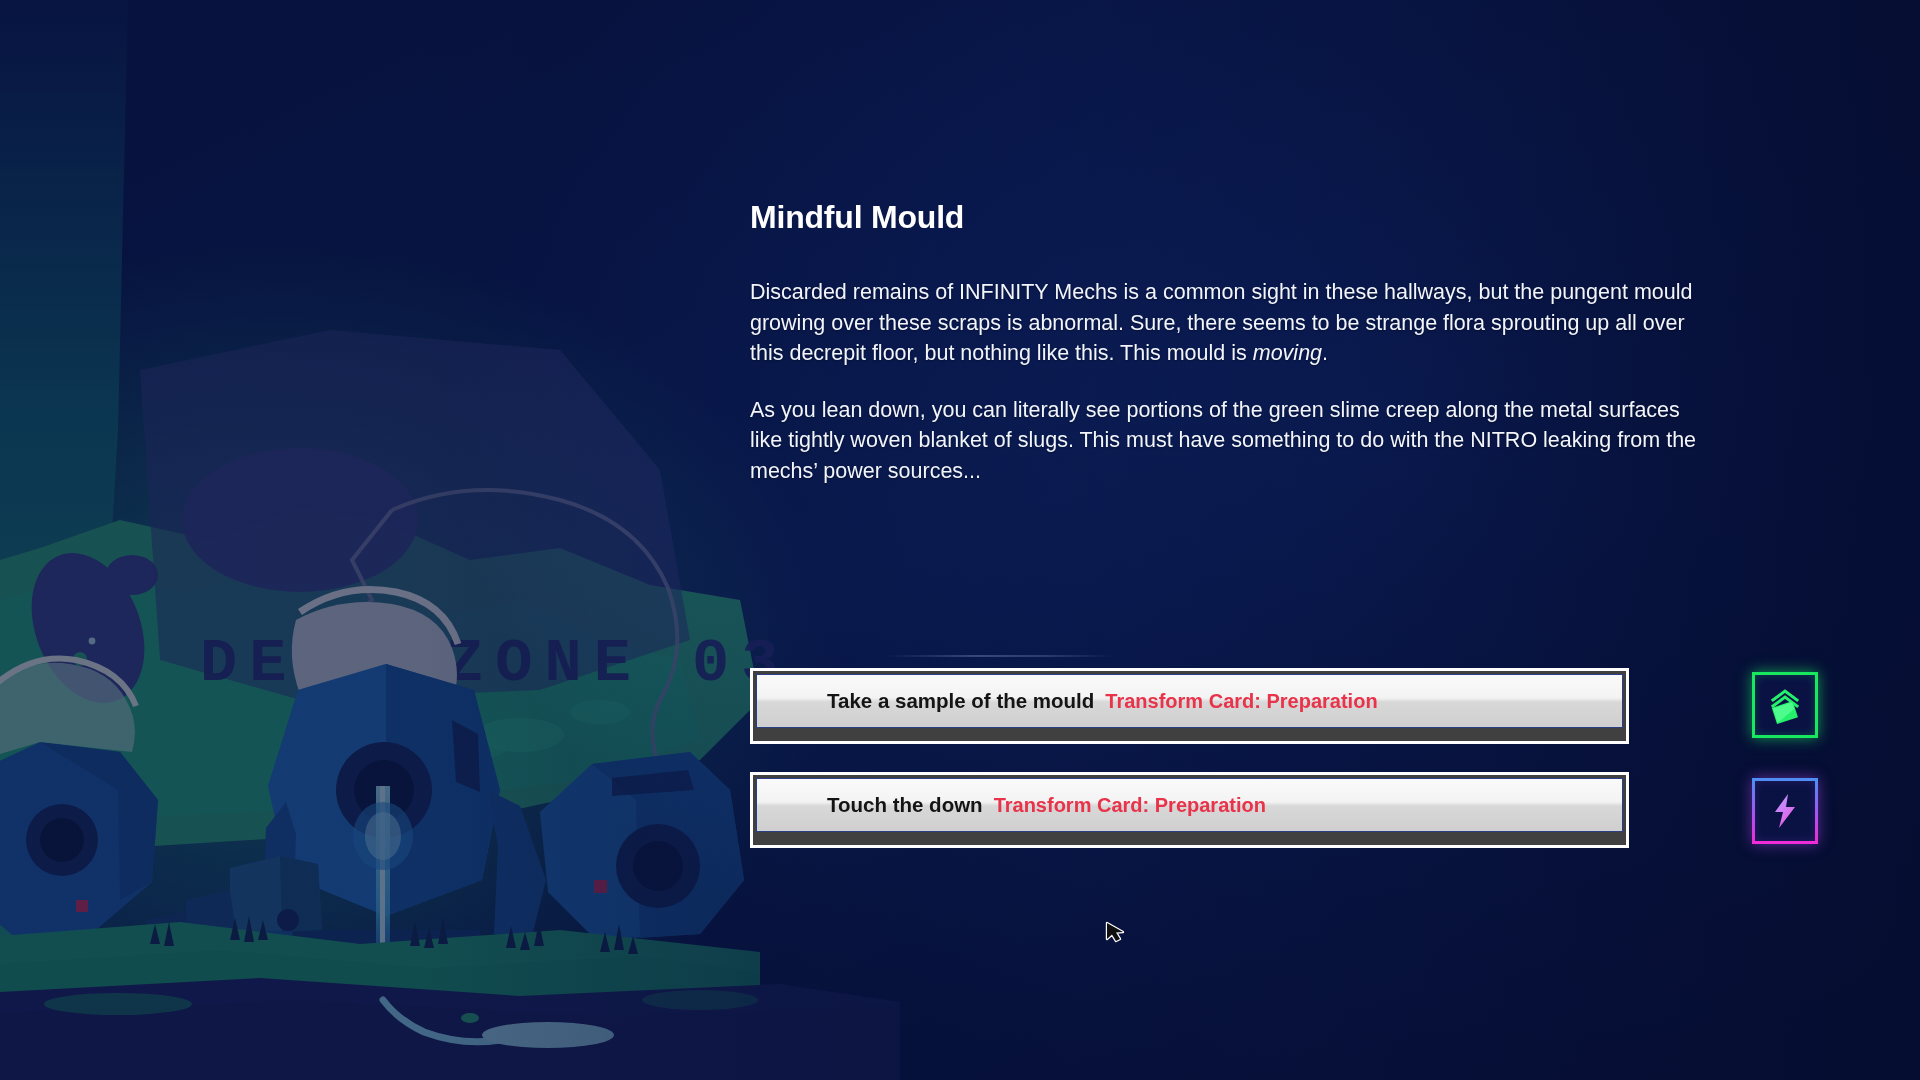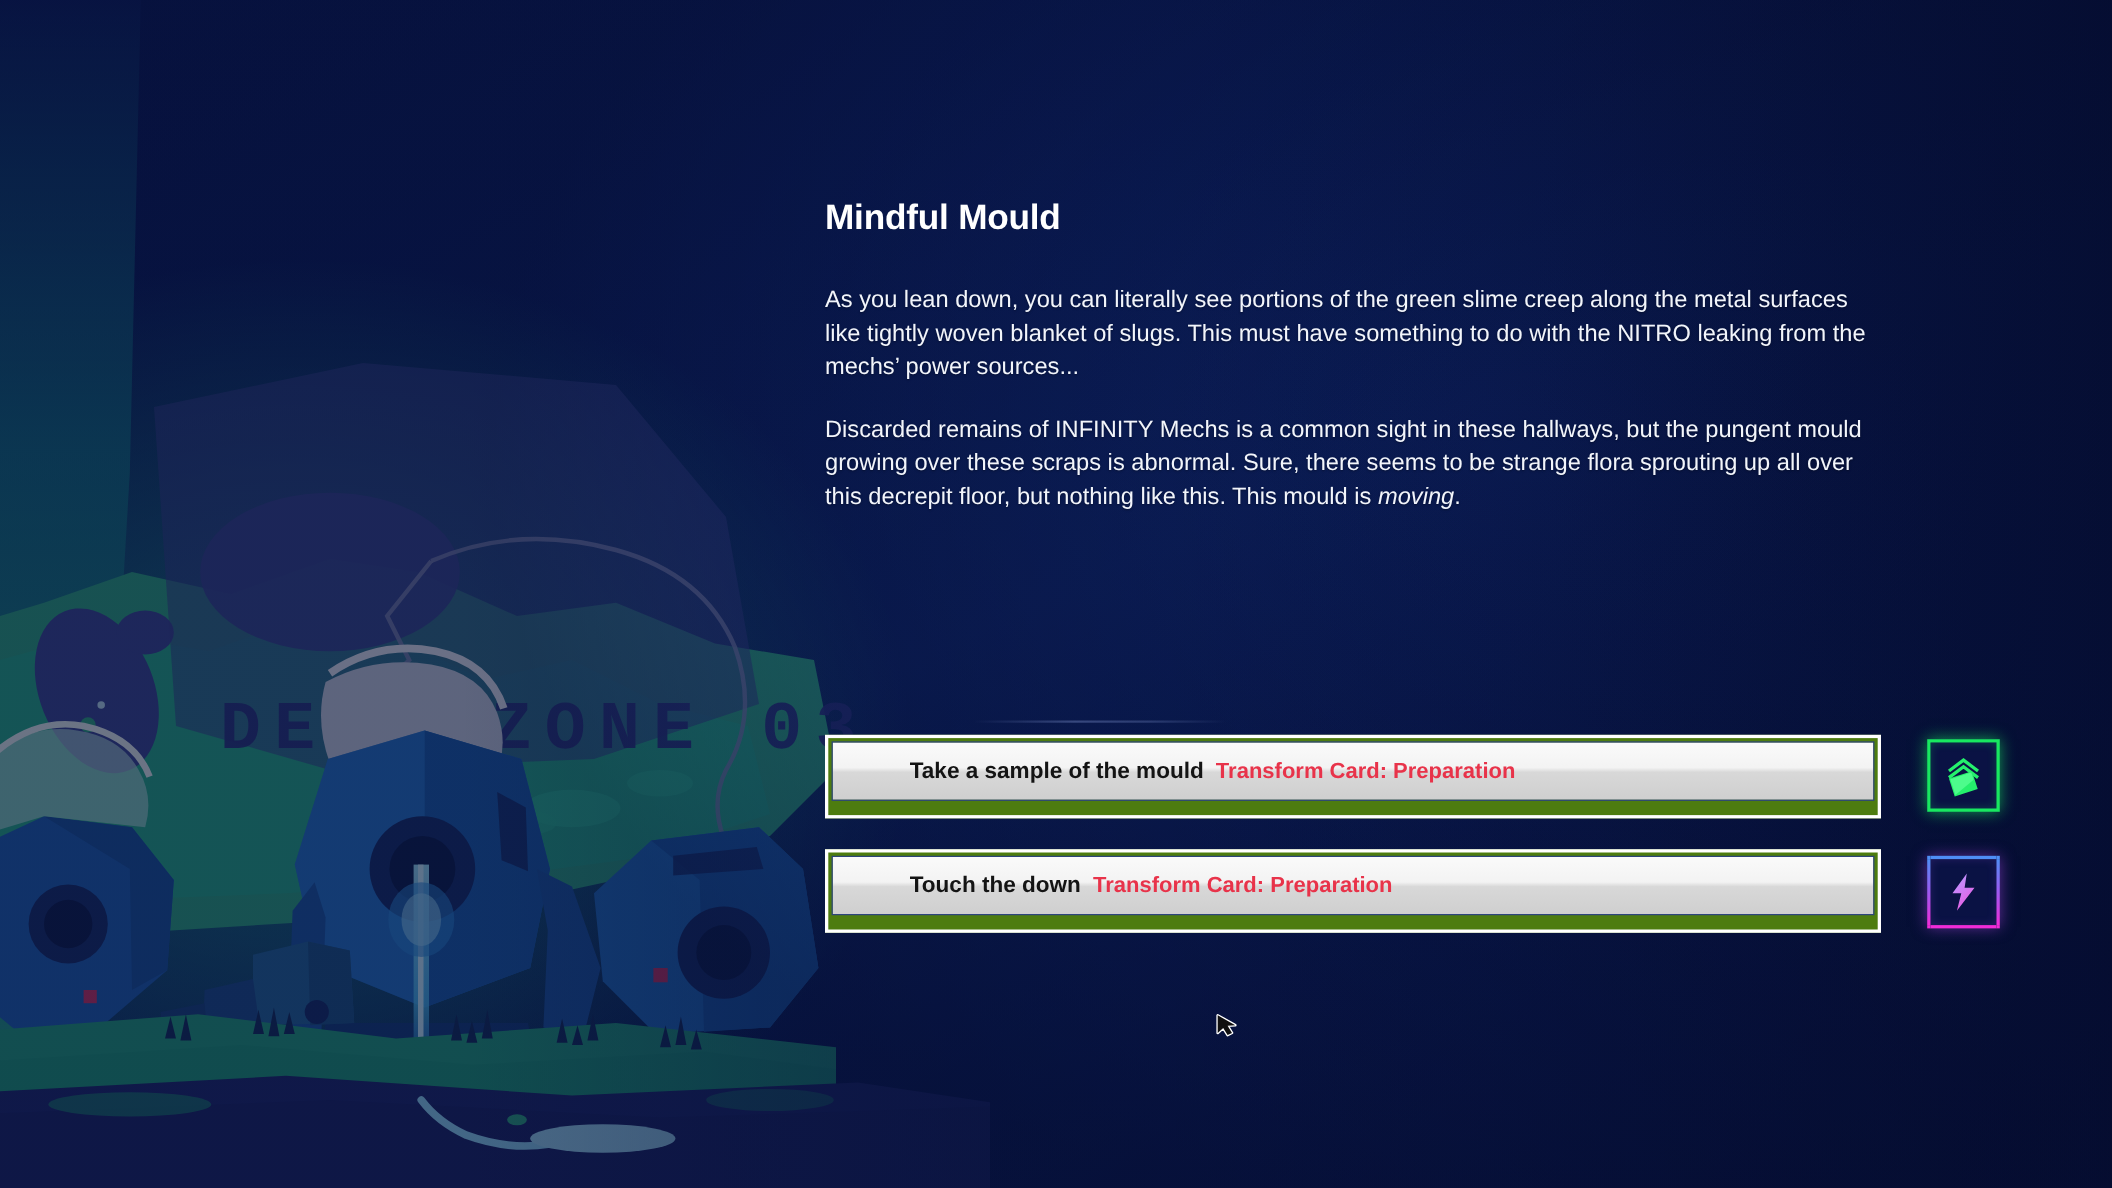--- a/index.html
+++ b/index.html
@@ -36,21 +36,21 @@
   #bg-vignette {
     background:
       radial-gradient(ellipse 1200px 900px at 72% 38%, rgba(8,20,74,0.0) 0%, rgba(4,10,42,0.55) 78%),
       linear-gradient(90deg, rgba(6,14,52,0) 55%, rgba(4,10,40,0.45) 100%);
   }
 
   
   #narrative {
     position: absolute;
     left: 750px;
-    top: 180px;
+    top: 200px;
     width: 960px;
   }
   #story-title {
     margin: 0 0 42px 0;
     font-size: 32px;
     font-weight: bold;
     color: #ffffff;
     letter-spacing: -0.2px;
     line-height: 1.1;
     font-family: "Liberation Sans", sans-serif;
@@ -77,25 +77,25 @@
     position: absolute;
     left: 135px;
     top: -13px;
     width: 230px;
     height: 2px;
     background: linear-gradient(90deg, rgba(120,140,200,0) 0%, rgba(130,150,210,0.38) 40%, rgba(130,150,210,0.28) 70%, rgba(120,140,200,0) 100%);
   }
   .choice {
     position: relative;
     box-sizing: border-box;
-    width: 960px;
+    width: 879px;
     height: 76px;
     margin-bottom: 28px;
     border: 3px solid #ffffff;
-    background: #4d7c0f;
+    background: #404040;
     padding: 3px;
     cursor: pointer;
   }
   .choice:last-child { margin-bottom: 0; }
   .choice-inner {
     box-sizing: border-box;
     width: 100%;
     height: 54px;
     border: 1px solid #2a3f86;
     background: linear-gradient(180deg, #fafafa 0%, #f3f3f3 44%, #d8d8d8 52%, #cfcfcf 100%);
@@ -292,22 +292,22 @@
 
       <rect x="420" y="0" width="1500" height="1080" fill="url(#fadeRight)"></rect>
     </g>
   </svg>
 
   <div id="bg-vignette" class="art-layer"></div>
 
   <div id="narrative">
     <h1 id="story-title">Mindful Mould</h1>
     <div id="story-body">
+        <p class="story-para"><span>Discarded remains of INFINITY Mechs is a common sight in these hallways, but the pungent mould growing over these scraps is abnormal. Sure, there seems to be strange flora sprouting up all over this decrepit floor, but nothing like this. This mould is </span><em>moving</em><span>.</span></p>
         <p class="story-para"><span>As you lean down, you can literally see portions of the green slime creep along the metal surfaces like tightly woven blanket of slugs. This must have something to do with the NITRO leaking from the mechs’ power sources...</span></p>
-        <p class="story-para"><span>Discarded remains of INFINITY Mechs is a common sight in these hallways, but the pungent mould growing over these scraps is abnormal. Sure, there seems to be strange flora sprouting up all over this decrepit floor, but nothing like this. This mould is </span><em>moving</em><span>.</span></p>
       </div>
   </div>
 
   <div id="choices">
     <div id="choices-divider"></div>
   <div class="choice">
         <div class="choice-inner">
           <span class="choice-label">Take a sample of the mould</span>
           <span class="choice-effect">Transform Card: Preparation</span>
         </div>

